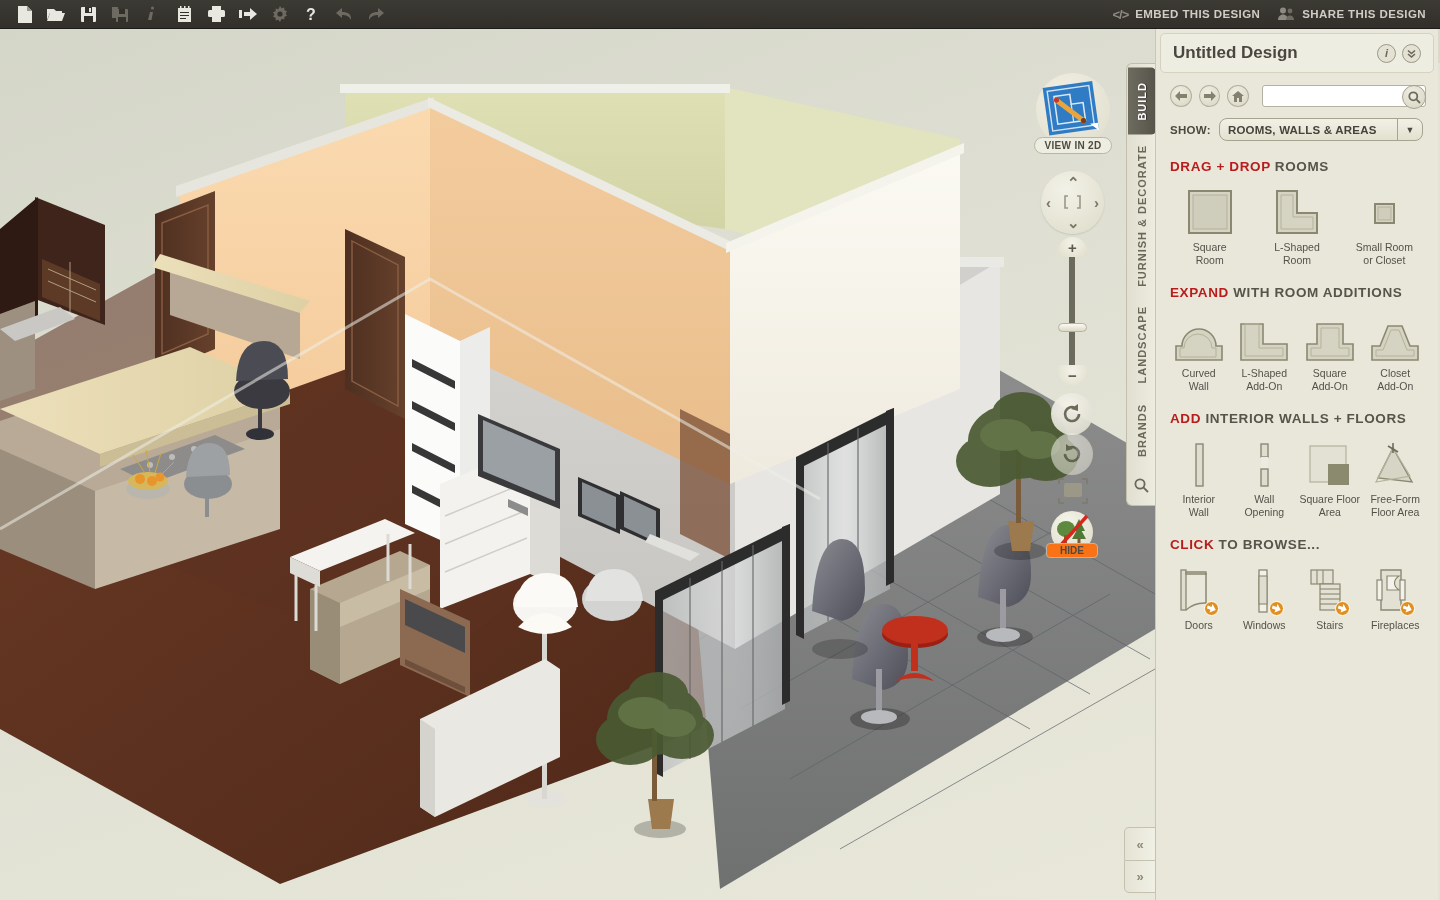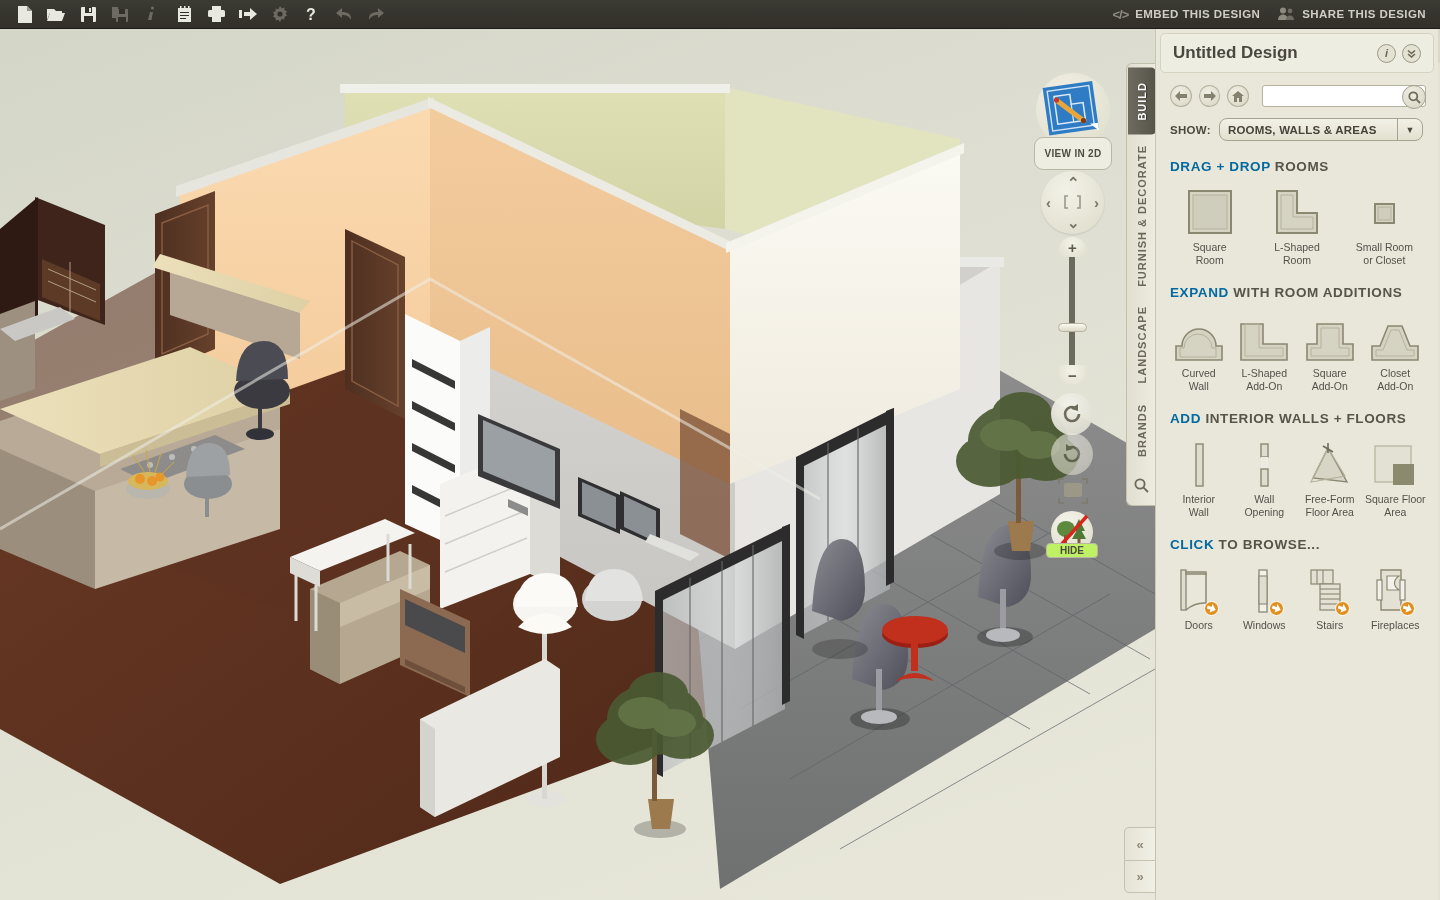--- a/index.html
+++ b/index.html
@@ -80,21 +80,21 @@
     cursor: pointer;
   }
   .view2d-inner {
     width: 58px; height: 56px; position: relative;
     transform: rotate(-8deg);
   }
   .view2d-label {
     position: absolute; top: 108px; left: 1034px; width: 78px;
     text-align: center; font-size: 10px; font-weight: bold; color: #4f4c42;
     background: #eeedE2; border: 1px solid #b9b7a4; border-radius: 9px;
-    padding: 10px 0; letter-spacing: .3px; cursor: pointer;
+    padding: 2px 0; letter-spacing: .3px; cursor: pointer;
   }
   .padring {
     top: 142px; left: 1041px; width: 63px; height: 63px; border-radius: 50%;
     background: radial-gradient(circle at 40% 30%, #f3f2e8, #dddbc8);
     box-shadow: 0 1px 2px rgba(0,0,0,.12);
   }
   .pad-arrow { position: absolute; color: #7a7767; font-size: 15px; font-weight: bold; cursor: pointer; line-height: 1; }
   .pad-up { top: 4px; left: 26px; }
   .pad-dn { bottom: 4px; left: 26px; }
   .pad-lt { left: 5px; top: 24px; }
@@ -132,21 +132,21 @@
     top: 448px; left: 1057px; width: 32px; height: 28px; cursor: pointer;
   }
   .hidebtn {
     top: 482px; left: 1051px; width: 42px; height: 42px; border-radius: 50%;
     background: radial-gradient(circle at 40% 30%, #f5f4ea, #dcdac7);
     cursor: pointer;
   }
   .hide-label {
     position: absolute; top: 514px; left: 1046px; width: 52px; text-align: center;
     font-size: 10px; font-weight: bold; color: #4d4a40;
-    background: #bef264; border: 1px solid #b9b7a4; border-radius: 4px;
+    background: #f97316; border: 1px solid #b9b7a4; border-radius: 4px;
     padding: 1px 0; cursor: pointer;
   }
 
   
   .rail {
     position: absolute; top: 63px; left: 1126px; width: 30px; height: 443px;
     background: linear-gradient(90deg,#e0dfd0,#edecdf);
     border: 1px solid #c2c0ac; border-right: none;
     border-radius: 6px 0 0 6px;
     display: flex; flex-direction: column; align-items: center;
@@ -217,21 +217,21 @@
   .show-sel span { font-size: 11.5px; font-weight: bold; color: #46433b; letter-spacing: .2px; }
   .show-caret {
     position: absolute; right: 0; top: 0; width: 25px; height: 21px;
     border-left: 1px solid #a6a391;
     display: flex; align-items: center; justify-content: center;
     color: #4d4a41; font-size: 9px;
   }
 
   .sec { padding: 0 10px; margin-top: 18px; }
   .sec-title { font-size: 13.5px; font-weight: bold; letter-spacing: .6px; margin-left: 4px; }
-  .sec-title .hi { color: #0369a1; }
+  .sec-title .hi { color: #b91c1c; }
   .sec-title .rest { color: #57544a; }
   .items { display: flex; margin-top: 8px; align-items: flex-end; }
   .item { flex: 1; display: flex; flex-direction: column; align-items: center; cursor: pointer; }
   .item-art { height: 54px; display: flex; align-items: flex-end; justify-content: center; position: relative; }
   .item-lbl {
     margin-top: 5px; font-size: 10.5px; color: #54514a; text-align: center; line-height: 13px;
   }
   .badge {
     position: absolute; right: 4px; bottom: -2px; width: 15px; height: 15px;
     border-radius: 50%; background: #e09020; border: 1px solid #fff;
@@ -884,41 +884,41 @@
               <rect x="12" y="2" width="7" height="13" fill="#ddddd0" stroke="#8b8872" stroke-width="1.4"></rect>
               <rect x="12" y="15" width="7" height="12" fill="#ebebe2"></rect>
               <rect x="12" y="27" width="7" height="17" fill="#ddddd0" stroke="#8b8872" stroke-width="1.4"></rect>
             </svg>
           </div>
           <div class="item-lbl" style="white-space:pre-line">Wall
 Opening</div>
         </div>
         <div class="item">
           <div class="item-art">
+            <svg width="46" height="44" viewBox="0 0 46 44">
+              <rect x="3" y="2" width="36" height="36" fill="#e2e1d3" stroke="#b5b29c" stroke-width="1.2"></rect>
+              <rect x="21" y="20" width="21" height="21" fill="#8c8a6e"></rect>
+            </svg>
+          </div>
+          <div class="item-lbl" style="white-space:pre-line">Square Floor
+Area</div>
+        </div>
+        <div class="item">
+          <div class="item-art">
             <svg width="50" height="46" viewBox="0 0 50 46">
               <path d="M23 6L42 40 8 36z" fill="#d7d5c6" stroke="#8b8872" stroke-width="1.4"></path>
               <path d="M23 6L40 34 6 40z" fill="none" stroke="#b5b29c" stroke-width="1.2"></path>
               <g stroke="#6f6c5a" stroke-width="1.6">
                   <line x1="18" y1="4" x2="28" y2="10"></line>
                   <line x1="23" y1="1" x2="23" y2="11"></line>
                 </g>
             </svg>
           </div>
           <div class="item-lbl" style="white-space:pre-line">Free-Form
 Floor Area</div>
-        </div>
-        <div class="item">
-          <div class="item-art">
-            <svg width="46" height="44" viewBox="0 0 46 44">
-              <rect x="3" y="2" width="36" height="36" fill="#e2e1d3" stroke="#b5b29c" stroke-width="1.2"></rect>
-              <rect x="21" y="20" width="21" height="21" fill="#8c8a6e"></rect>
-            </svg>
-          </div>
-          <div class="item-lbl" style="white-space:pre-line">Square Floor
-Area</div>
         </div>
       </div>
     </div>
 
     <div class="sec">
       <div class="sec-title">
         <span class="hi">CLICK</span>
         <span class="rest">TO BROWSE...</span>
       </div>
       <div class="items">

